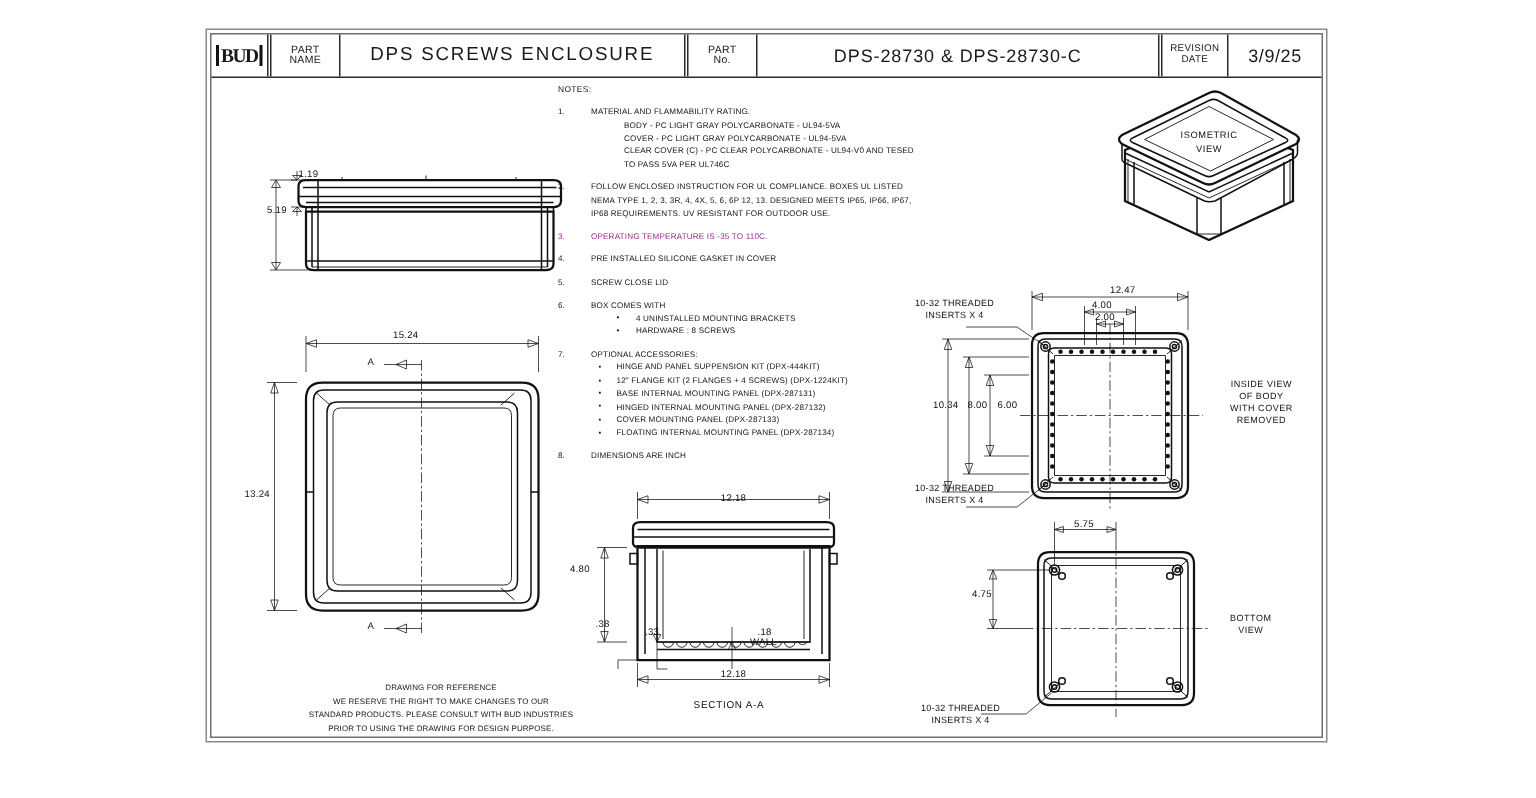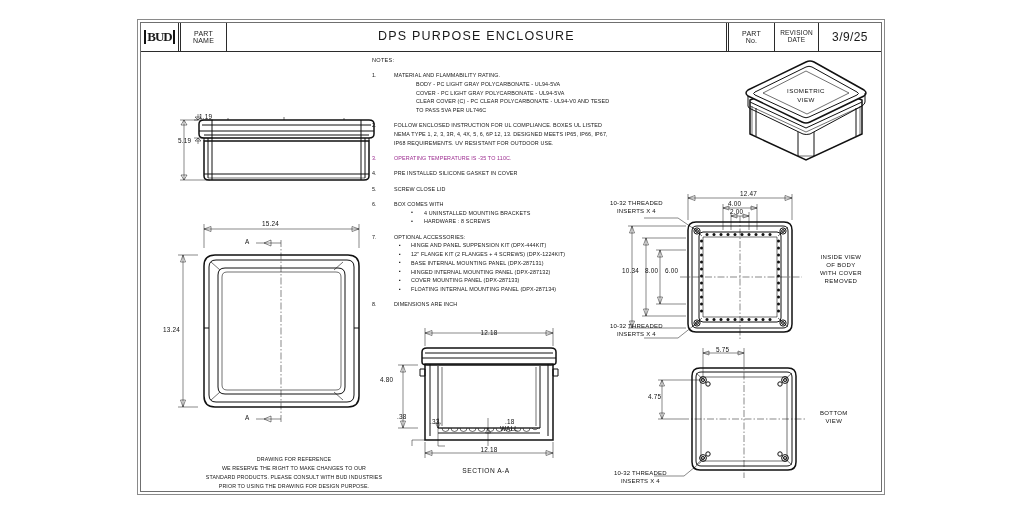--- a/index.html
+++ b/index.html
@@ -207,27 +207,28 @@
   <div id="titleblock">
     <div class="tb-cell tb-div2" id="tb-logo">
       <span class="logo-mark">BUD</span>
     </div>
     <div class="tb-cell tb-div" id="tb-partname-lbl">
       <div>
         <div>PART</div>
         <div>NAME</div>
       </div>
     </div>
-    <div class="tb-cell tb-div2" id="tb-partname-val">DPS PURPOSE ENCLOSURE</div>
+    <div class="tb-cell tb-div2" id="tb-partname-val">DPS SCREWS ENCLOSURE</div>
     <div class="tb-cell tb-div" id="tb-partno-lbl">
       <div>
         <div>PART</div>
         <div>No.</div>
       </div>
     </div>
+    <div class="tb-cell tb-div2" id="tb-partno-val">DPS-28730 &amp; DPS-28730-C</div>
     <div class="tb-cell tb-div" id="tb-revdate-lbl">
       <div>
         <div>REVISION</div>
         <div>DATE</div>
       </div>
     </div>
     <div class="tb-cell" id="tb-revdate-val">3/9/25</div>
   </div>
 
   <div id="notes">

